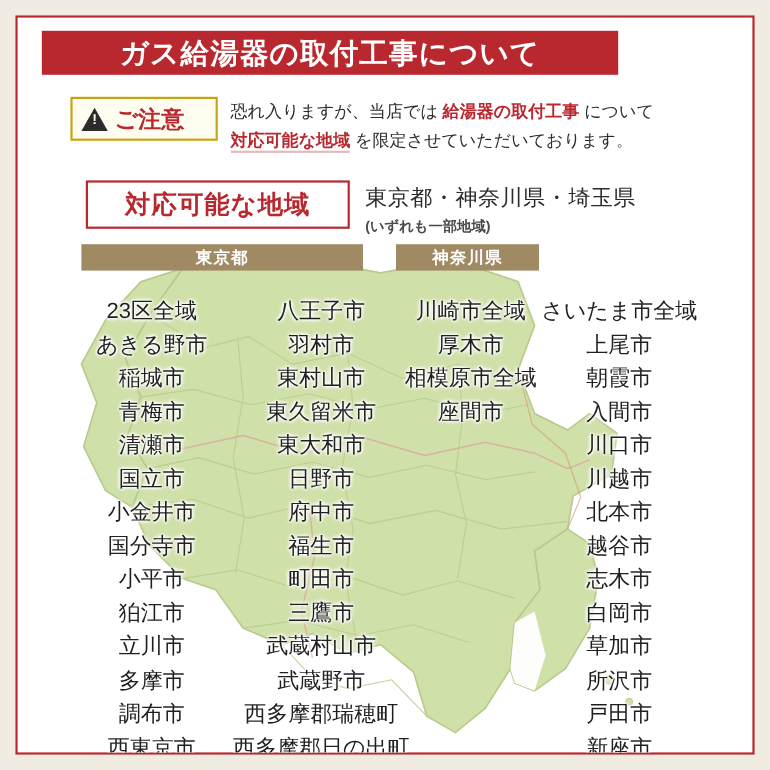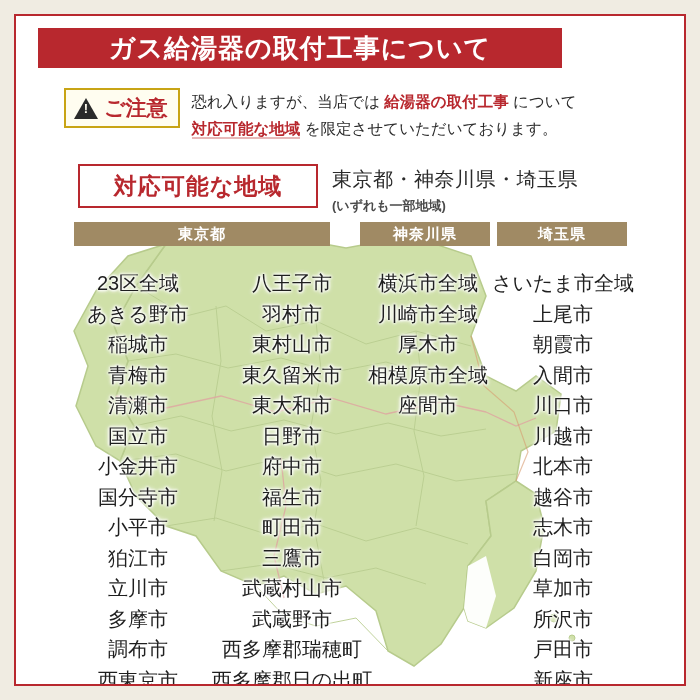--- a/index.html
+++ b/index.html
@@ -55,21 +55,21 @@
     left: 48px;
     width: 580px;
     display: flex;
     align-items: flex-start;
   }
   .caution-badge {
     box-sizing: border-box;
     border: 2px solid #c8a415;
     background: #fffdf0;
     height: 40px;
-    padding: 0 10px 0 8px;
+    padding: 0 28px 0 8px;
     display: flex;
     align-items: center;
     gap: 4px;
     flex: 0 0 auto;
   }
   .warn-tri {
     width: 0;
     height: 0;
     position: relative;
     border-left: 12px solid transparent;
@@ -272,21 +272,20 @@
         <span>対応可能な地域</span>
       </div>
       <div class="area-right">
         <div class="pref-line">東京都・神奈川県・埼玉県</div>
         <div class="pref-note">(いずれも一部地域)</div>
       </div>
     </div>
 
     <div class="hdr hdr-tokyo">東京都</div>
     <div class="hdr hdr-kanagawa">神奈川県</div>
-    <div class="hdr hdr-saitama">埼玉県</div>
 
     <div class="col col-tokyo-a">
       <span class="city">23区全域</span>
       <span class="city">あきる野市</span>
       <span class="city">稲城市</span>
       <span class="city">青梅市</span>
       <span class="city">清瀬市</span>
       <span class="city">国立市</span>
       <span class="city">小金井市</span>
       <span class="city">国分寺市</span>
@@ -309,21 +308,20 @@
       <span class="city">福生市</span>
       <span class="city">町田市</span>
       <span class="city">三鷹市</span>
       <span class="city">武蔵村山市</span>
       <span class="city">武蔵野市</span>
       <span class="city">西多摩郡瑞穂町</span>
       <span class="city">西多摩郡日の出町</span>
     </div>
 
     <div class="col col-kana">
-      <span class="city">横浜市全域</span>
       <span class="city">川崎市全域</span>
       <span class="city">厚木市</span>
       <span class="city">相模原市全域</span>
       <span class="city">座間市</span>
     </div>
 
     <div class="col col-saitama">
       <span class="city">さいたま市全域</span>
       <span class="city">上尾市</span>
       <span class="city">朝霞市</span>

